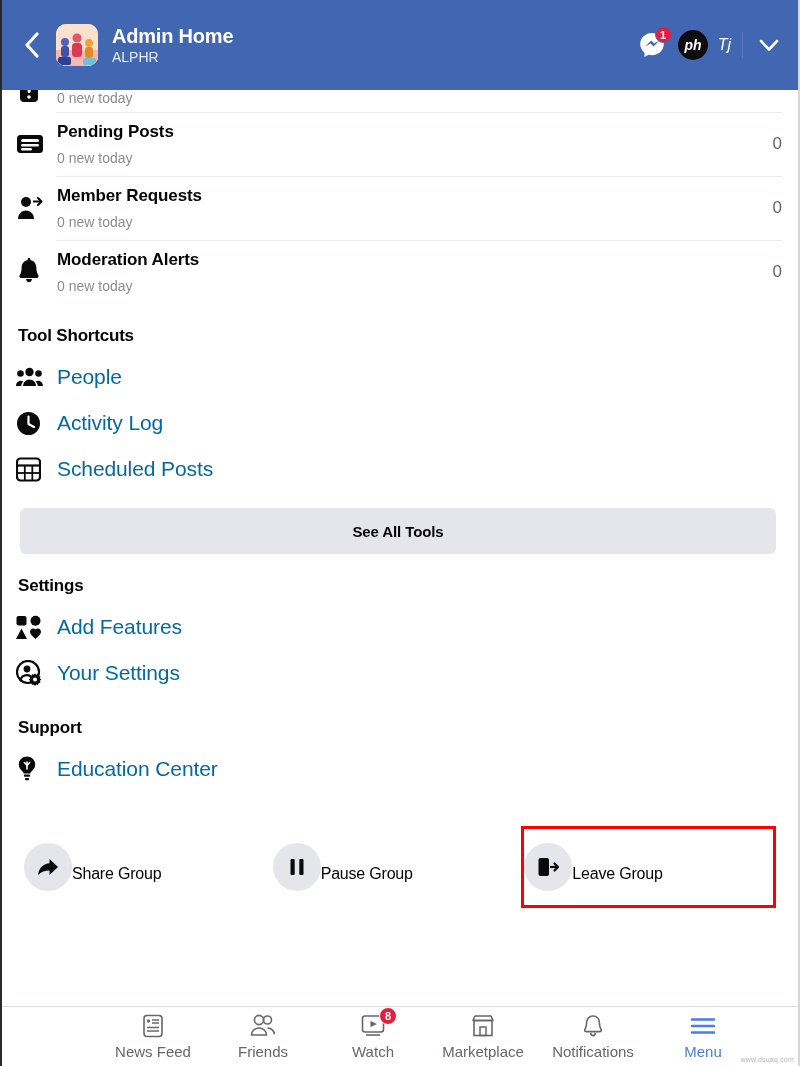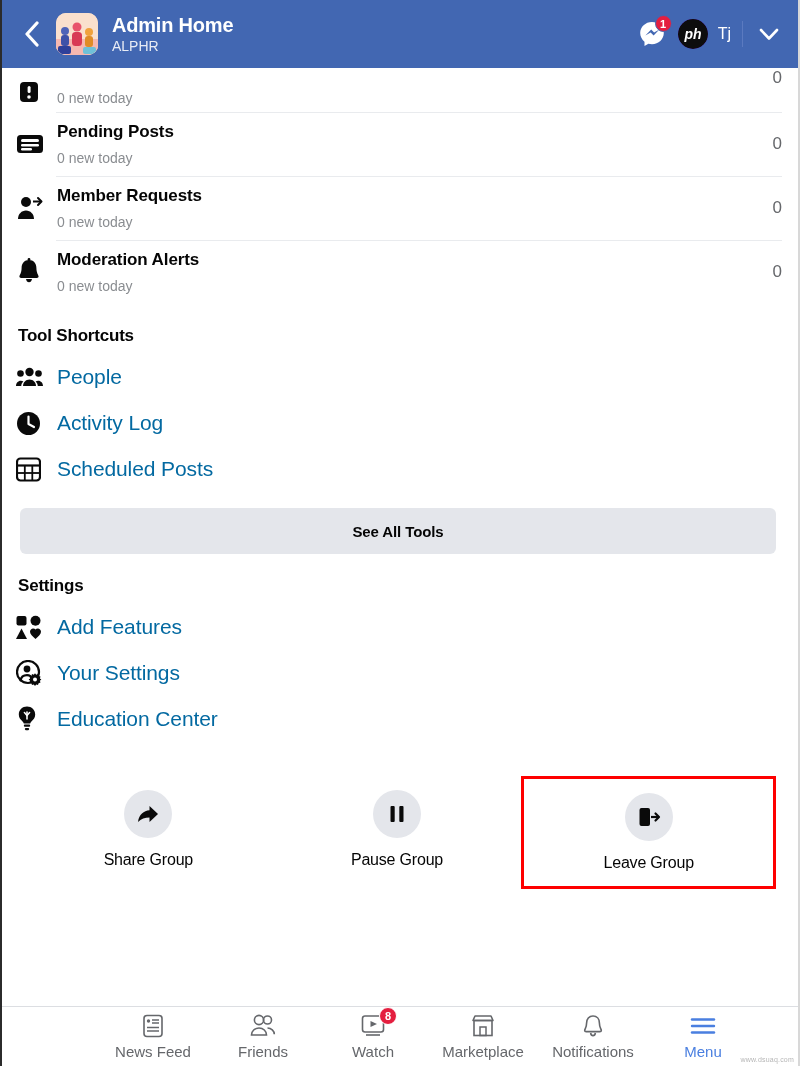--- a/index.html
+++ b/index.html
@@ -13,21 +13,21 @@
     position:relative;
     width:800px; height:1066px;
     background:#ffffff;
     border-left:2px solid #2b2b2b;
     border-right:2px solid #d8d8d8;
     overflow:hidden;
   }
 
   
   #header {
-    position:absolute; top:0; left:0; right:0; height:68px;
+    position:absolute; top:0; left:0; right:0; height:90px;
     background:#4267B2;
     display:flex; align-items:center;
     padding:0 14px 0 10px;
     z-index:40;
   }
   .back-btn {
     width:38px; height:38px;
     display:flex; align-items:center; justify-content:center;
     flex:0 0 auto;
     cursor:pointer;
@@ -61,21 +61,21 @@
     display:flex; align-items:center; justify-content:center;
     border:1.5px solid #4267B2;
   }
   .profile-pic {
     width:30px; height:30px; border-radius:50%;
     background:#4c1d95; margin-left:6px;
     display:flex; align-items:center; justify-content:center;
     color:#fff; font-size:14px; font-weight:bold; font-style:italic;
     cursor:pointer; overflow:hidden; position:relative;
   }
-  .user-initials { color:#ffffff; font-size:16px; margin-left:7px; }
+  .user-initials { color:#ffffff; font-size:16px; margin-left:7px;font-style:italic; }
   .hdr-divider { width:1px; height:26px; background:#5b7ac0; margin:0 8px; }
   .chevron-down-btn { width:30px; height:30px; display:flex;
     align-items:center; justify-content:center; cursor:pointer; }
 
   
   #content {
     position:absolute; top:0; left:0; right:0; bottom:60px;
     background:#ffffff;
     padding-top:74px;
   }
@@ -126,21 +126,21 @@
     font-size:15px; font-weight:bold; color:#050505;
     cursor:pointer; letter-spacing:-0.1px;
   }
 
   
   .actions-row {
     display:flex; margin-top:34px;
     padding:0 22px;
   }
   .action-item {
-    flex:1 1 0; display:flex; flex-direction:column;
+    flex:1 1 0; display:flex; flex-direction:row;
     align-items:center; cursor:pointer; position:relative;
     padding:14px 0 14px 0;
   }
   .action-circle {
     width:48px; height:48px; border-radius:50%;
     background:#e4e6eb;
     display:flex; align-items:center; justify-content:center;
   }
   .action-label {
     margin-top:13px; font-size:16px; color:#050505; letter-spacing:-0.2px;
@@ -380,20 +380,21 @@
             <path d="M4.5 20.5c.6-3.3 3.3-5.3 6.5-5.3 1.3 0 2.5.3 3.5.9" fill="none" stroke="#0a0a0a" stroke-width="2.2" stroke-linecap="round"></path>
             <path d="M19 13.2l1.2 1.5 1.8-.6.6 1.9 1.9.6-.6 1.8 1.5 1.2-1.5 1.2.6 1.8-1.9.6-.6 1.9-1.8-.6L19 26
                      l-1.2-1.5-1.8.6-.6-1.9-1.9-.6.6-1.8-1.5-1.2 1.5-1.2-.6-1.8 1.9-.6.6-1.9 1.8.6z" fill="#0a0a0a"></path>
             <circle cx="19" cy="19.6" r="2" fill="#ffffff"></circle>
           </svg>
         </div>
         <span class="menu-label">Your Settings</span>
       </div>
     </div>
 
+    <div class="section-head">Support</div>
 
     <div>
       <div class="menu-row">
         <div class="menu-icon">
           <svg width="22" height="26" viewBox="0 0 22 26">
             <path d="M11 0.5C6.3 0.5 2.8 4 2.8 8.5c0 3.2 1.8 5 3.3 6.5.9.9 1.5 1.5 1.7 2.5h6.4c.2-1 .8-1.6 1.7-2.5
                      1.5-1.5 3.3-3.3 3.3-6.5C19.2 4 15.7.5 11 .5z" fill="#0a0a0a"></path>
             <rect x="7.8" y="18.6" width="6.4" height="2.2" rx="1.1" fill="#0a0a0a"></rect>
             <rect x="8.8" y="22" width="4.4" height="2.2" rx="1.1" fill="#0a0a0a"></rect>
             <path d="M11 6v7" stroke="#ffffff" stroke-width="1.6" stroke-linecap="round"></path>

